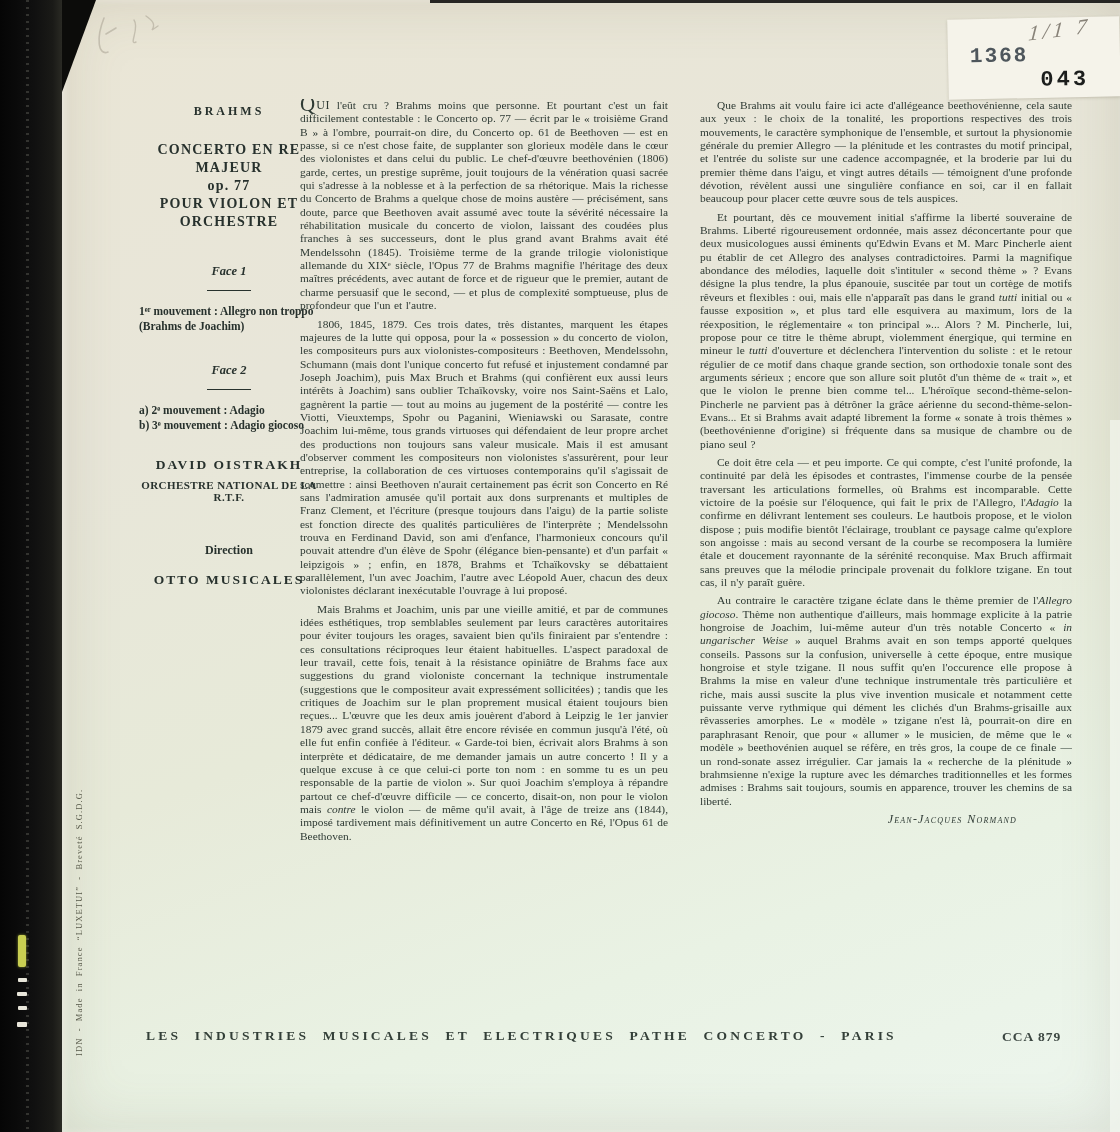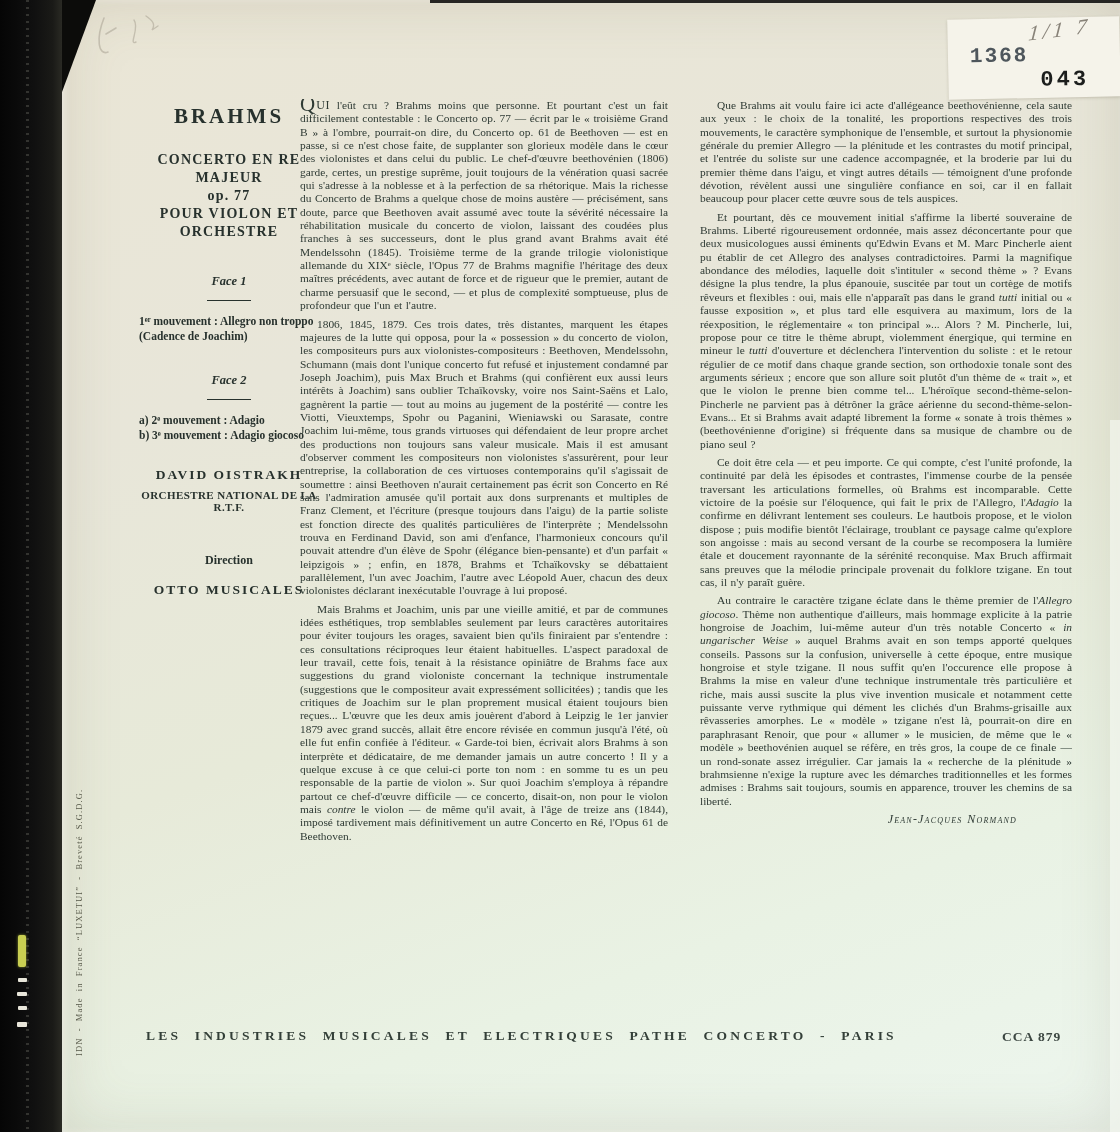--- a/index.html
+++ b/index.html
@@ -21,21 +21,21 @@
   .sticker{position:absolute;left:886px;top:18px;width:172px;height:80px;background:#f5f3ea;transform:rotate(-1.2deg);box-shadow:0 1px 3px rgba(90,85,60,.25);}
   .pencil-note{position:absolute;right:28px;top:0px;font-style:italic;color:#6e685e;font-size:21px;transform:rotate(-6deg) skewX(-12deg);letter-spacing:4px;opacity:.8;}
   .stamp-1368{position:absolute;left:22px;top:26px;font-family:"Liberation Mono",monospace;font-weight:bold;font-size:21px;letter-spacing:2px;color:#4e565c;}
   .stamp-043{position:absolute;left:92px;top:50px;font-family:"Liberation Mono",monospace;font-weight:bold;font-size:22px;letter-spacing:3px;color:#1c1e1d;}
 
   
   .scribble{position:absolute;left:14px;top:4px;opacity:.5;}
 
   
   .panel{position:absolute;left:73px;top:104px;width:188px;color:#27312d;text-align:center;}
-  .composer{font-size:21px;font-weight:bold;letter-spacing:3px;margin-bottom:22px;}
+  .composer{font-size:12px;font-weight:bold;letter-spacing:3px;margin-bottom:22px;}
   .workline{font-size:14px;font-weight:bold;letter-spacing:1.2px;line-height:18px;}
   .face{display:inline-block;font-size:12.5px;font-weight:bold;font-style:italic;border-bottom:1px solid #27312d;padding:0 4px 11px;}
   .face-wrap1{margin-top:30px;margin-bottom:13px;}
   .face-wrap2{margin-top:26px;margin-bottom:13px;}
   .mvt{font-size:11.5px;font-weight:bold;text-align:left;line-height:15px;padding-left:4px;}
   .soloist{font-size:13.5px;font-weight:bold;letter-spacing:2px;margin-top:24px;}
   .orchestra{font-size:11px;font-weight:bold;letter-spacing:.4px;margin-top:6px;}
   .direction{font-size:12px;font-weight:bold;margin-top:40px;}
   .conductor{font-size:13.5px;font-weight:bold;letter-spacing:2px;margin-top:14px;}
 
@@ -87,21 +87,21 @@
       <div class="stamp-043">043</div>
     </div>
 
     <div class="panel">
       <div class="composer">BRAHMS</div>
       <div class="workline">CONCERTO EN RE MAJEUR</div>
       <div class="workline">op. 77</div>
       <div class="workline">POUR VIOLON ET ORCHESTRE</div>
       <div class="face-wrap1"><span class="face">Face 1</span></div>
       <div class="mvt">1ᵉʳ mouvement : Allegro non troppo</div>
-      <div class="mvt">(Cadence de Joachim)</div>
+      <div class="mvt">(Brahms de Joachim)</div>
       <div class="face-wrap2"><span class="face">Face 2</span></div>
       <div class="mvt">a) 2ᵉ mouvement : Adagio</div>
       <div class="mvt">b) 3ᵉ mouvement : Adagio giocoso</div>
       <div class="soloist">DAVID OISTRAKH</div>
       <div class="orchestra">ORCHESTRE NATIONAL DE LA R.T.F.</div>
       <div class="direction">Direction</div>
       <div class="conductor">OTTO MUSICALES</div>
     </div>
 
     <div class="col col1">

